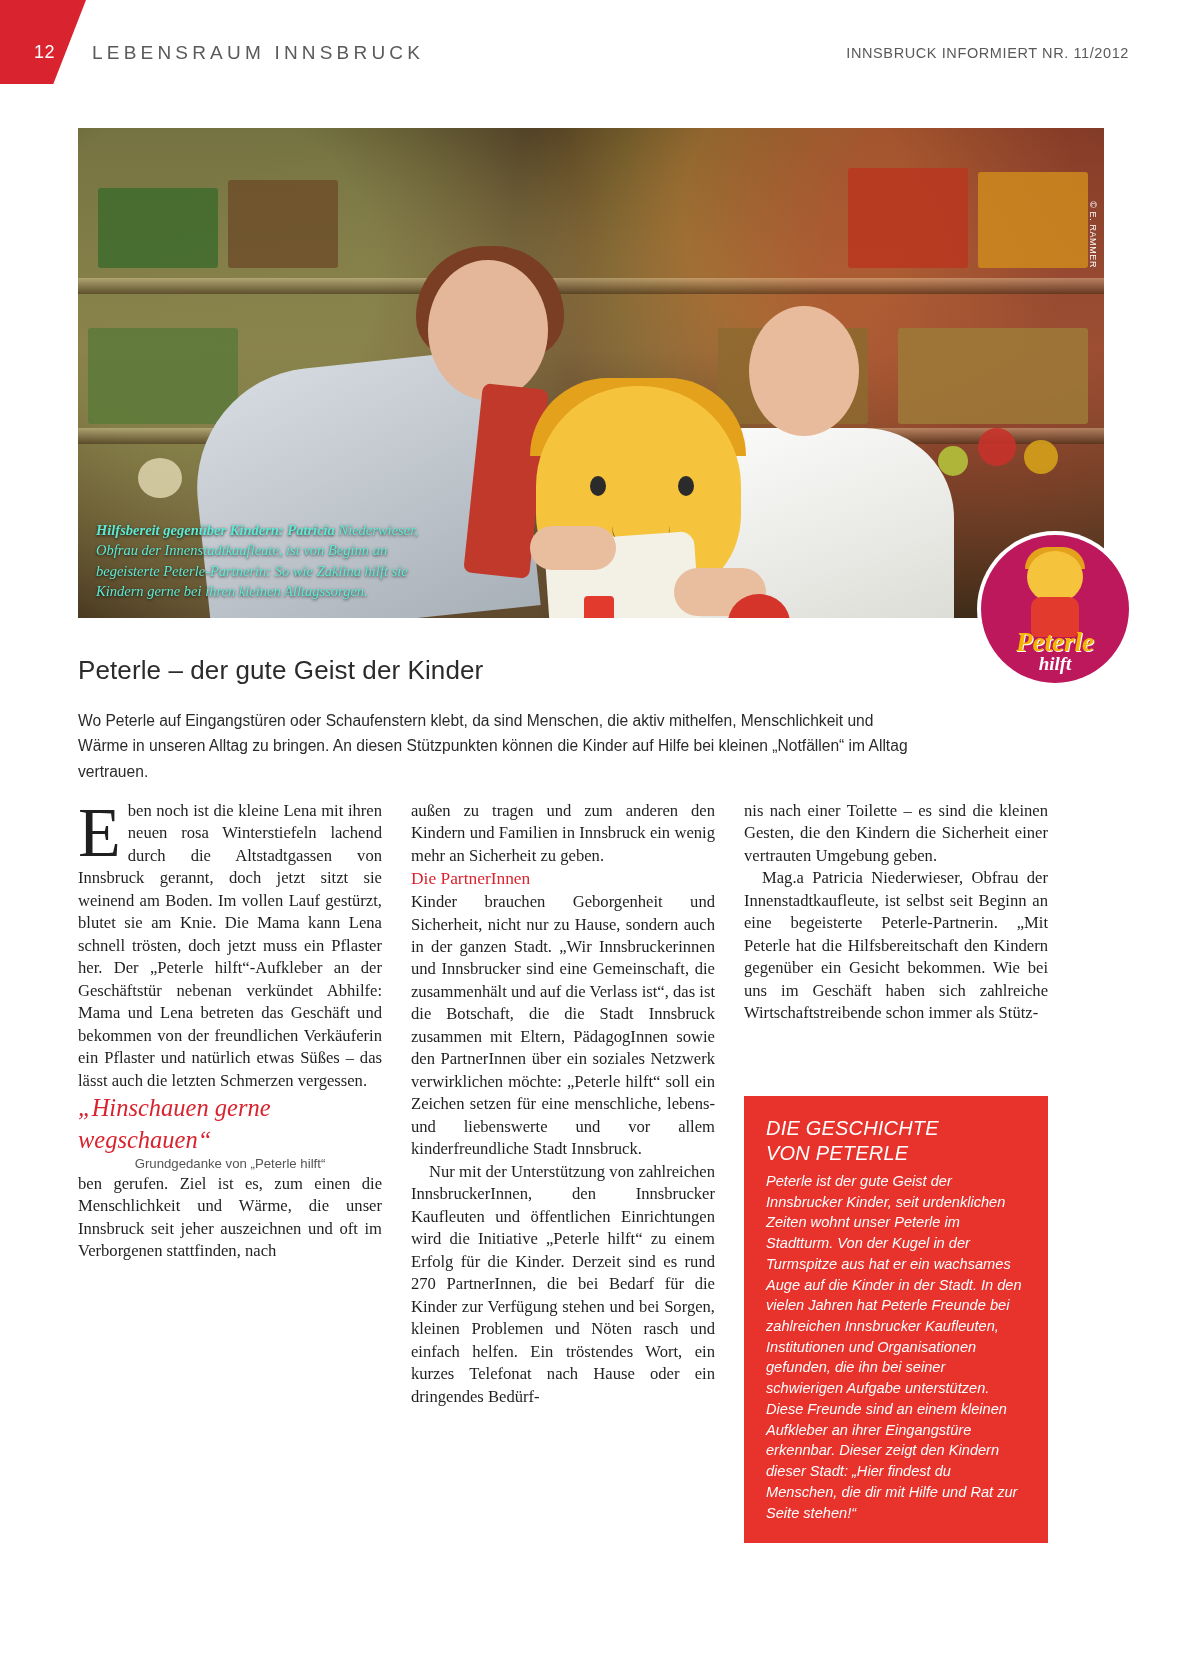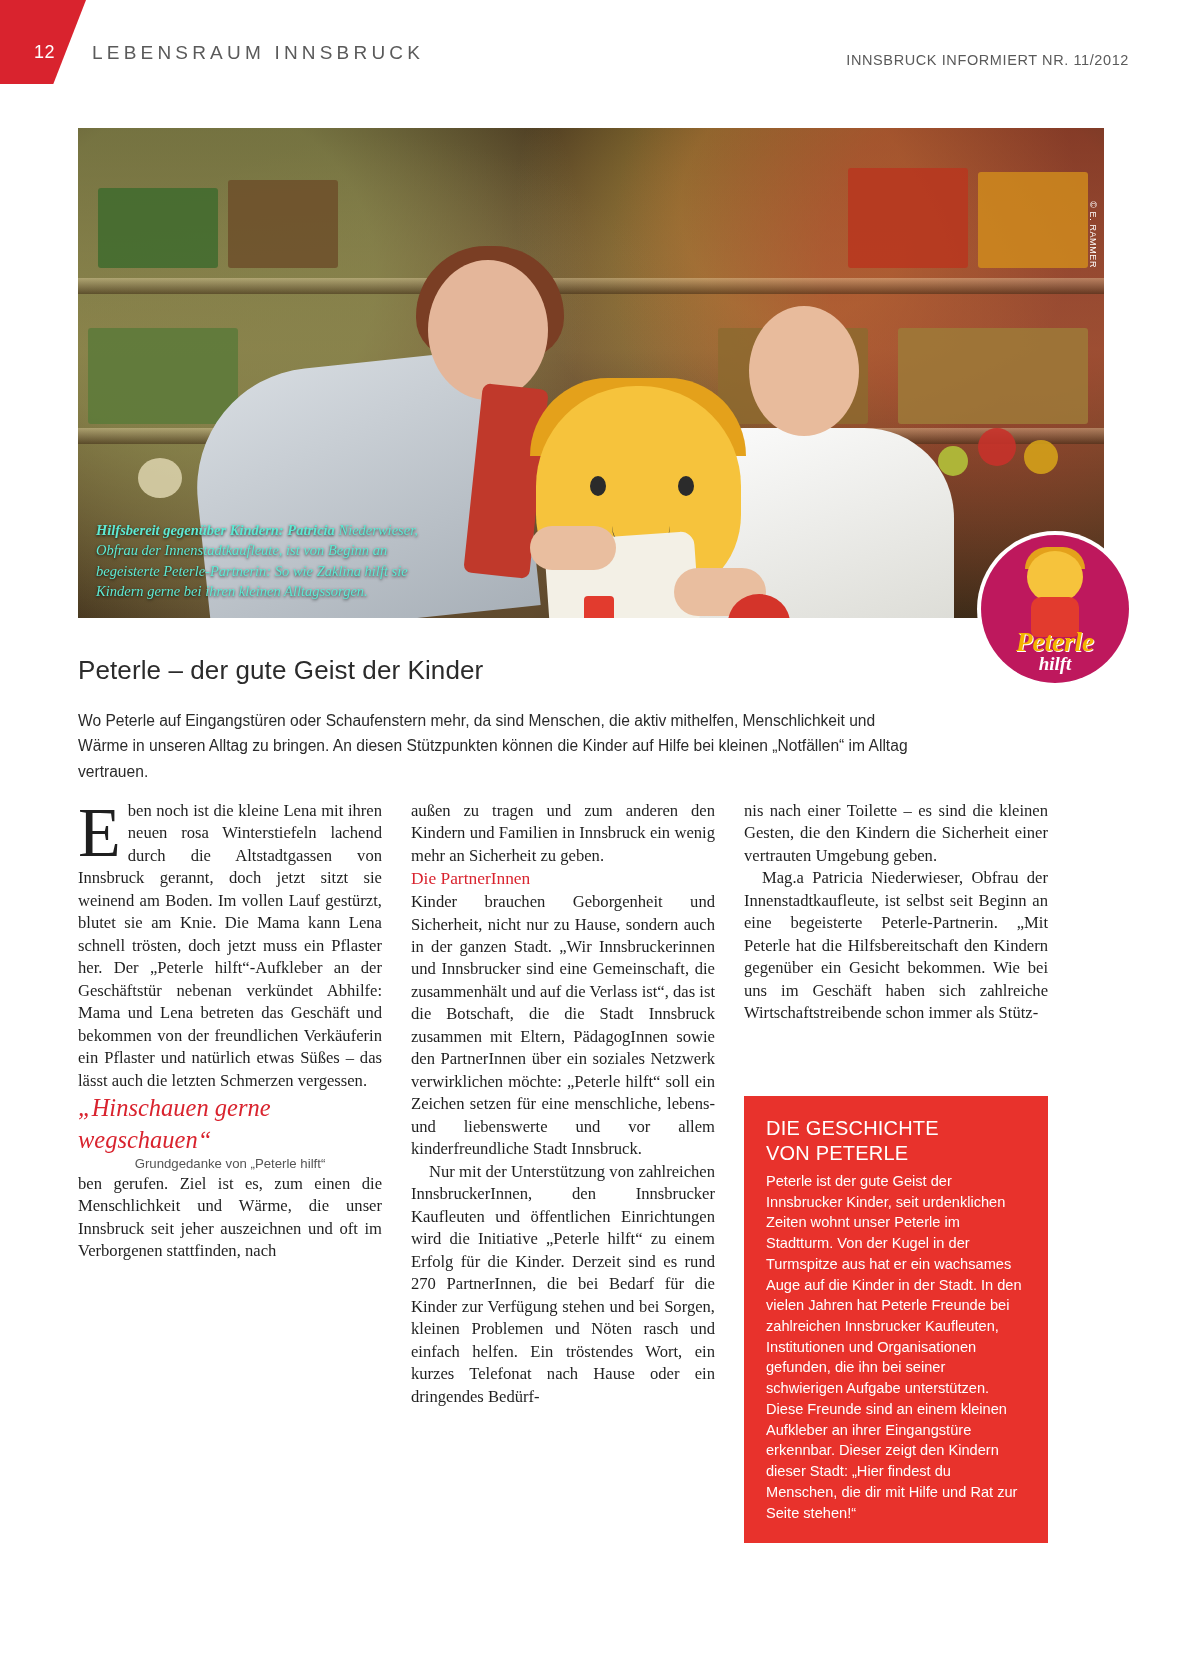--- a/index.html
+++ b/index.html
@@ -44,21 +44,21 @@
     position: absolute;
     top: 42px;
     left: 92px;
     font-family: "Liberation Sans", sans-serif;
     font-size: 19px;
     letter-spacing: 4.2px;
     color: #5a5a5a;
   }
   .header-issue {
     position: absolute;
-    top: 52px;
+    top: 45px;
     right: 52px;
     font-family: "Liberation Sans", sans-serif;
     font-size: 14.5px;
     letter-spacing: 0.6px;
     color: #5a5a5a;
   }
 
   
   .photo {
     position: absolute;
@@ -371,20 +371,21 @@
   
   .redbox {
     position: absolute;
     left: 744px;
     top: 1096px;
     width: 304px;
     padding: 20px 22px 20px 22px;
     background: #e8322c;
     color: #ffffff;
     box-sizing: border-box;
+    font-style: italic;
   }
   .redbox h3 {
     margin: 0 0 4px 0;
     font-family: "Liberation Sans", sans-serif;
     font-weight: 400;
     font-size: 20px;
     line-height: 1.25;
     letter-spacing: 0.2px;
   }
   .redbox p {
@@ -453,21 +454,21 @@
 
 <div class="logo-badge">
   <div class="logo-kid-hair"></div>
   <div class="logo-kid-head"></div>
   <div class="logo-kid-body"></div>
   <div class="logo-word">Peterle</div>
   <div class="logo-sub">hilft</div>
 </div>
 
 <h1 class="headline">Peterle – der gute Geist der Kinder</h1>
-<div class="lead">Wo Peterle auf Eingangstüren oder Schaufenstern mehr, da sind Menschen, die aktiv mithelfen, Menschlichkeit und Wärme in unseren Alltag zu bringen. An diesen Stützpunkten können die Kinder auf Hilfe bei kleinen „Notfällen“ im Alltag vertrauen.</div>
+<div class="lead">Wo Peterle auf Eingangstüren oder Schaufenstern klebt, da sind Menschen, die aktiv mithelfen, Menschlichkeit und Wärme in unseren Alltag zu bringen. An diesen Stützpunkten können die Kinder auf Hilfe bei kleinen „Notfällen“ im Alltag vertrauen.</div>
 
 <div class="col col1">
   <p class="first"><span class="dropcap">E</span><span>ben noch ist die kleine Lena mit ihren neuen rosa Winterstiefeln lachend durch die Altstadtgassen von Innsbruck gerannt, doch jetzt sitzt sie weinend am Boden. Im vollen Lauf gestürzt, blutet sie am Knie. Die Mama kann Lena schnell trösten, doch jetzt muss ein Pflaster her. Der „Peterle hilft“-Aufkleber an der Geschäftstür nebenan verkündet Abhilfe: Mama und Lena betreten das Geschäft und bekommen von der freundlichen Verkäuferin ein Pflaster und natürlich etwas Süßes – das lässt auch die letzten Schmerzen vergessen.</span></p>
   <p class="pullquote">„Hinschauen gerne wegschauen“</p>
   <p class="pullquote-source">Grundgedanke von „Peterle hilft“</p>
   <p class="first">ben gerufen. Ziel ist es, zum einen die Menschlichkeit und Wärme, die unser Innsbruck seit jeher auszeichnen und oft im Verborgenen stattfinden, nach</p>
 </div>
 
 <div class="col col2">
   <p class="first">außen zu tragen und zum anderen den Kindern und Familien in Innsbruck ein wenig mehr an Sicherheit zu geben.</p>

